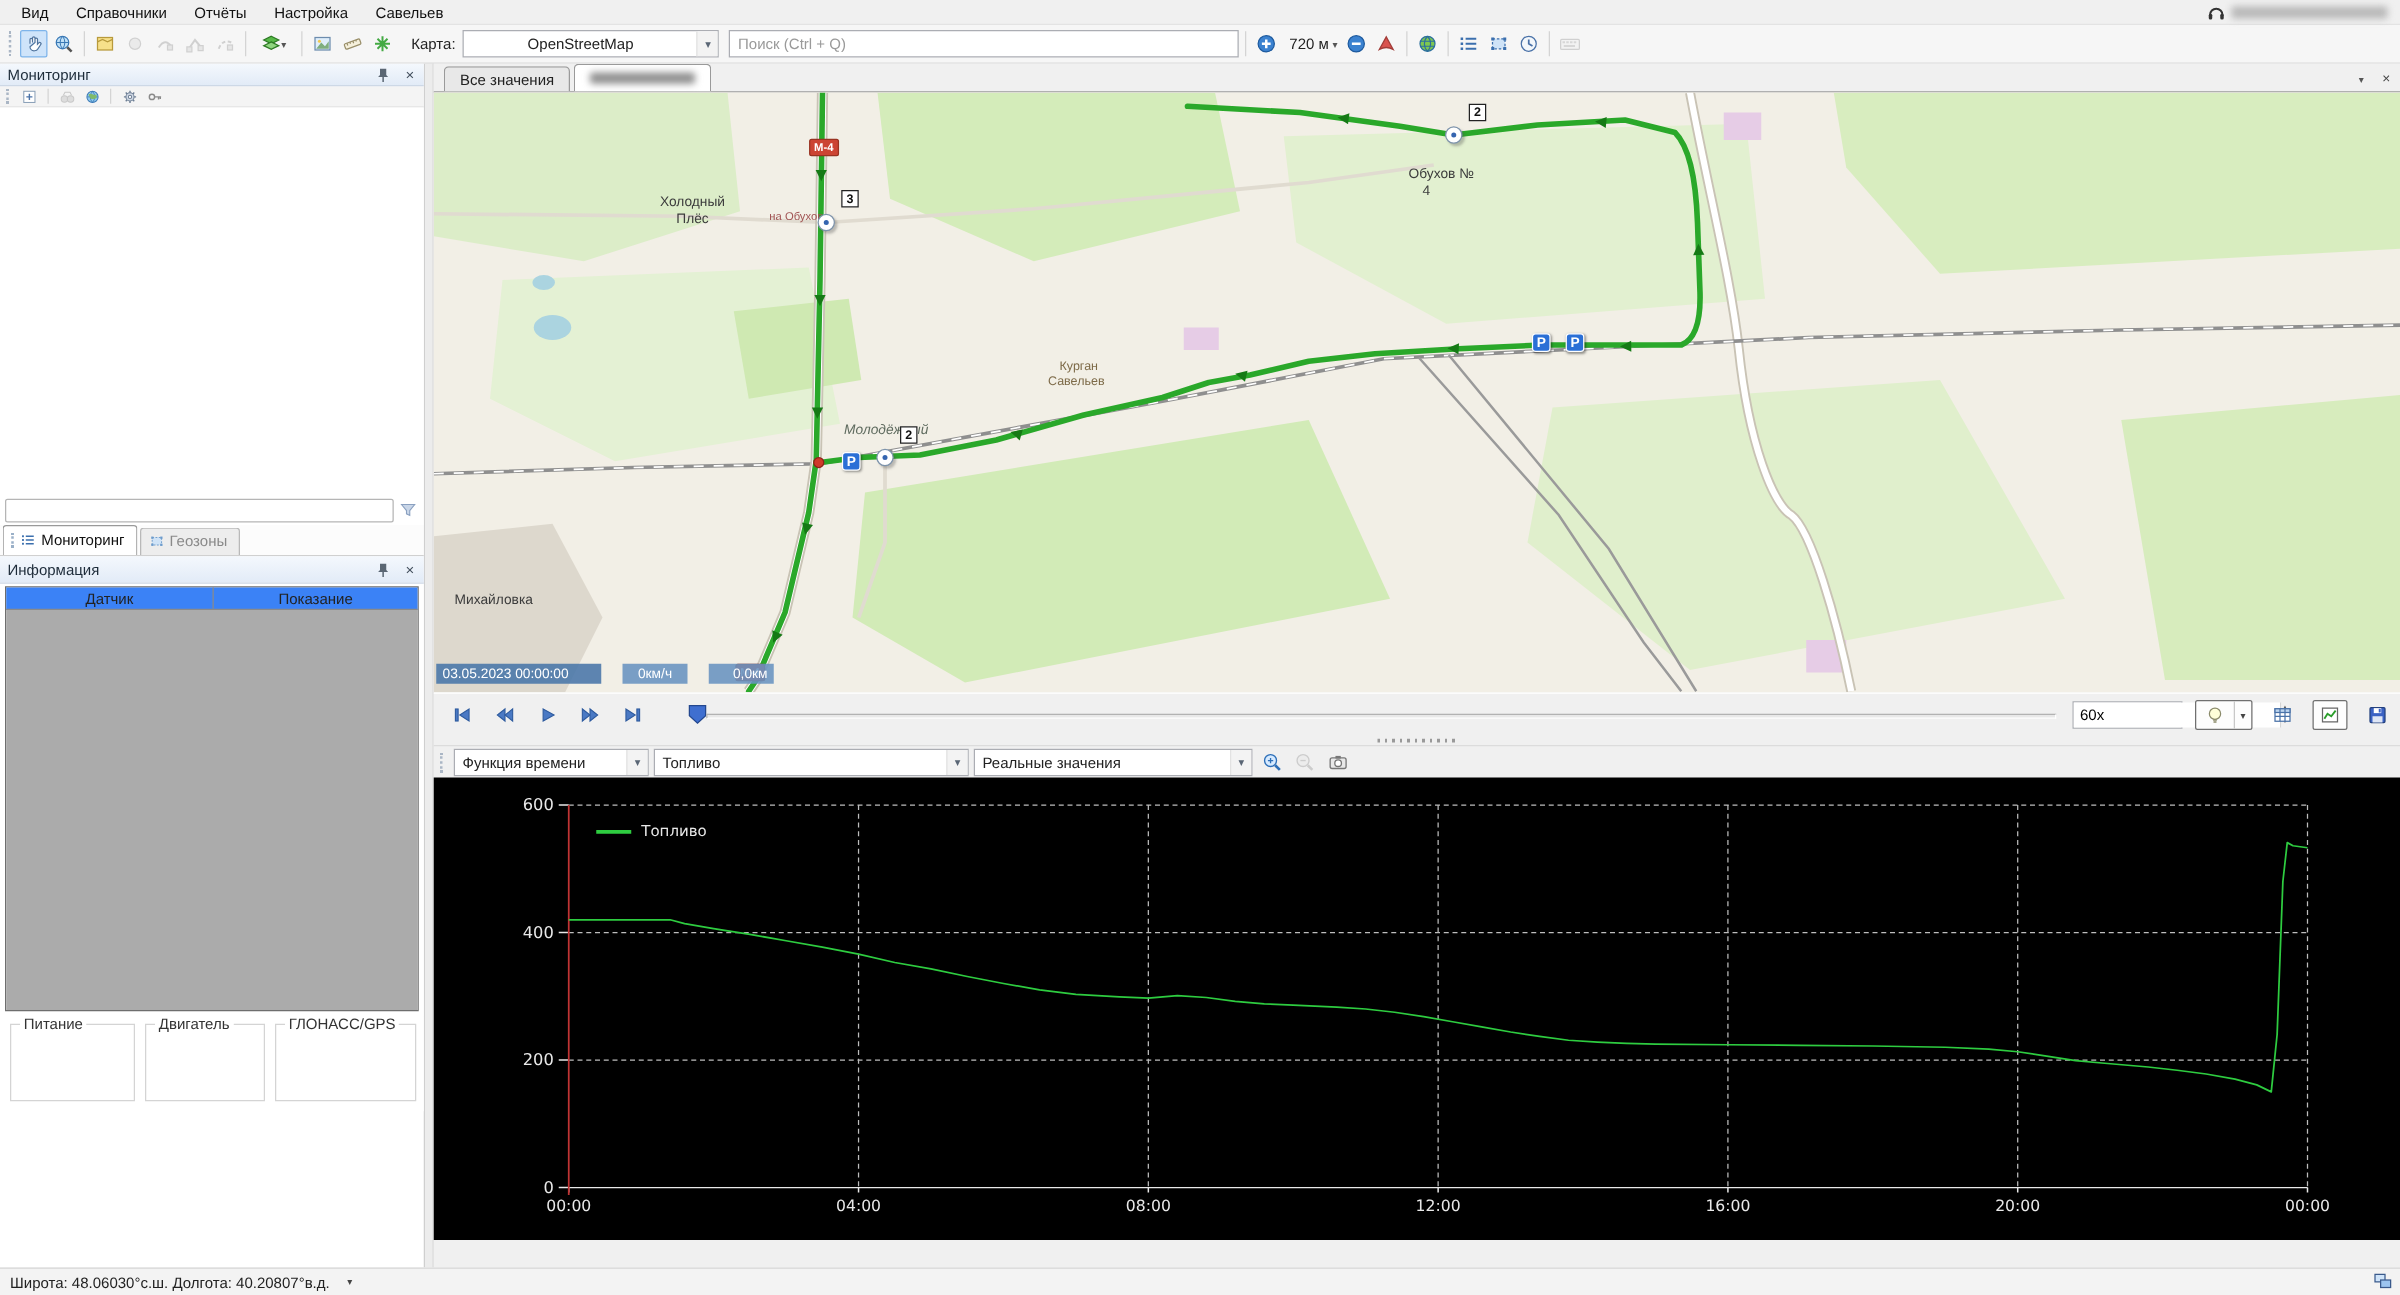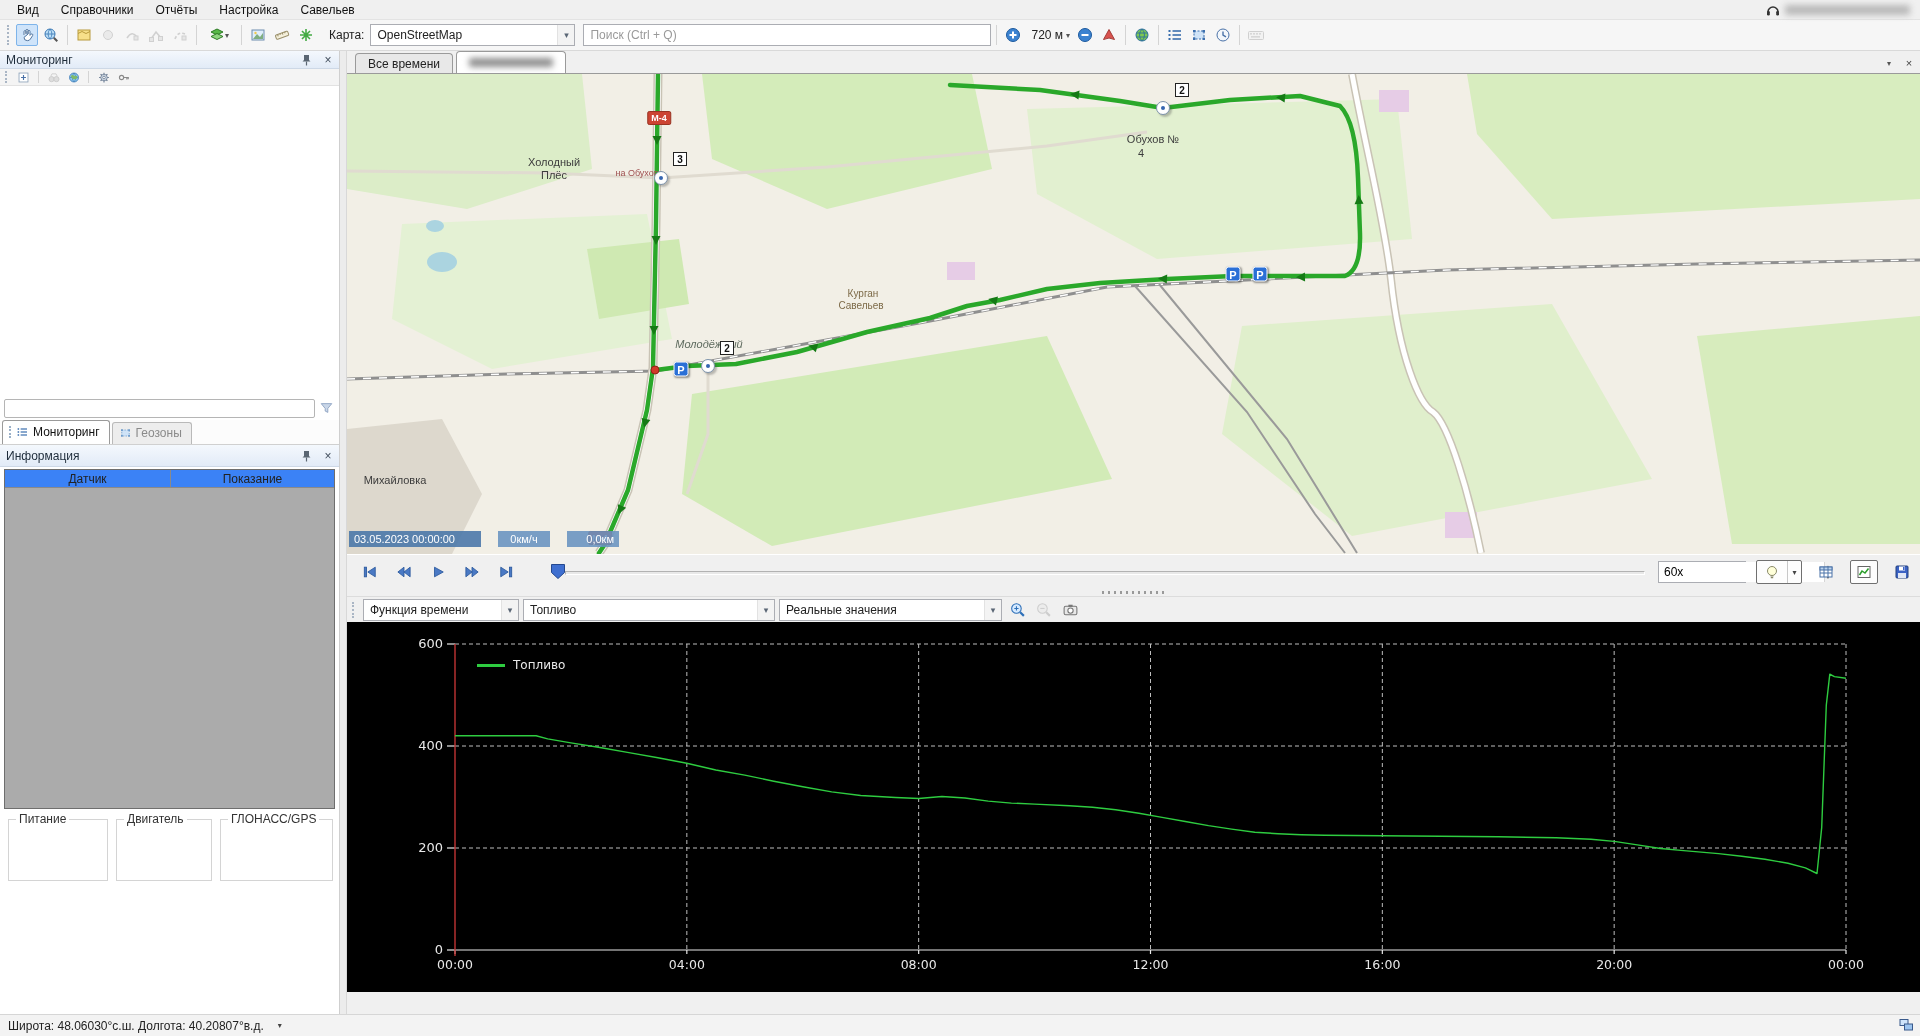--- a/index.html
+++ b/index.html
@@ -26,21 +26,21 @@
   .toolbar{height:31px;background:#f6f6f6;border-bottom:1px solid #d9d9d9;display:flex;align-items:center;padding:0 4px;gap:2px;}
   .tb-handle{width:4px;height:20px;border-left:2px dotted #aab6c5;margin:0 3px;}
   .tb-btn{width:22px;height:22px;display:flex;align-items:center;justify-content:center;border:1px solid transparent;border-radius:2px;background:transparent;}
   .tb-btn.active{background:#cfe4fa;border-color:#7eb4ea;}
   .tb-btn.disabled{opacity:.4;}
   .tb-sep{width:1px;height:20px;background:#d4d4d4;margin:0 3px;}
   .tb-label{margin:0 4px 0 10px;color:#222;}
   .combo{height:22px;background:#fff;border:1px solid #abadb3;display:flex;align-items:center;position:relative;}
   .combo .c-text{padding:0 6px;flex:1;white-space:nowrap;overflow:hidden;}
   .combo .c-arrow{width:17px;height:100%;display:flex;align-items:center;justify-content:center;color:#5a6675;font-size:9px;border-left:1px solid #e2e2e2;background:#f3f3f3;}
-  .map-combo{width:205px;}
+  .map-combo{width:205px;text-align:center;}
   .searchbox{width:408px;height:22px;border:1px solid #abadb3;background:#fff;padding:0 6px;font-family:"Liberation Sans",sans-serif;font-size:12px;color:#222;margin-left:6px;}
   .searchbox::placeholder{color:#9a9a9a;}
   .scale-box{display:flex;align-items:center;height:22px;padding:0 2px;}
   .scale-box .s-text{margin:0 3px;text-align:center;}
   .caret{font-size:8px;color:#555;}
 
   
   .main{flex:1;display:flex;min-height:0;}
   .left-panel{width:340px;display:flex;flex-direction:column;background:#fff;border-right:1px solid #cfcfcf;}
   .v-split{width:7px;background:#ececec;border-right:1px solid #d8d8d8;}
@@ -455,21 +455,21 @@
           </div>
       </div>
     </div>
 
     <div class="v-split"></div>
 
     <div class="right-area">
 
       <div class="map-tabbar">
         <div class="mtab">
-          <span>Все времени</span>
+          <span>Все значения</span>
         </div>
         <div class="mtab mtab-active">
           <span class="blob tab-blob"></span>
         </div>
         <div class="tabbar-btns">
           <div class="tabbar-btn">
               <span class="caret">▾</span>
             </div>
           <div class="tabbar-btn">×</div>
         </div>

